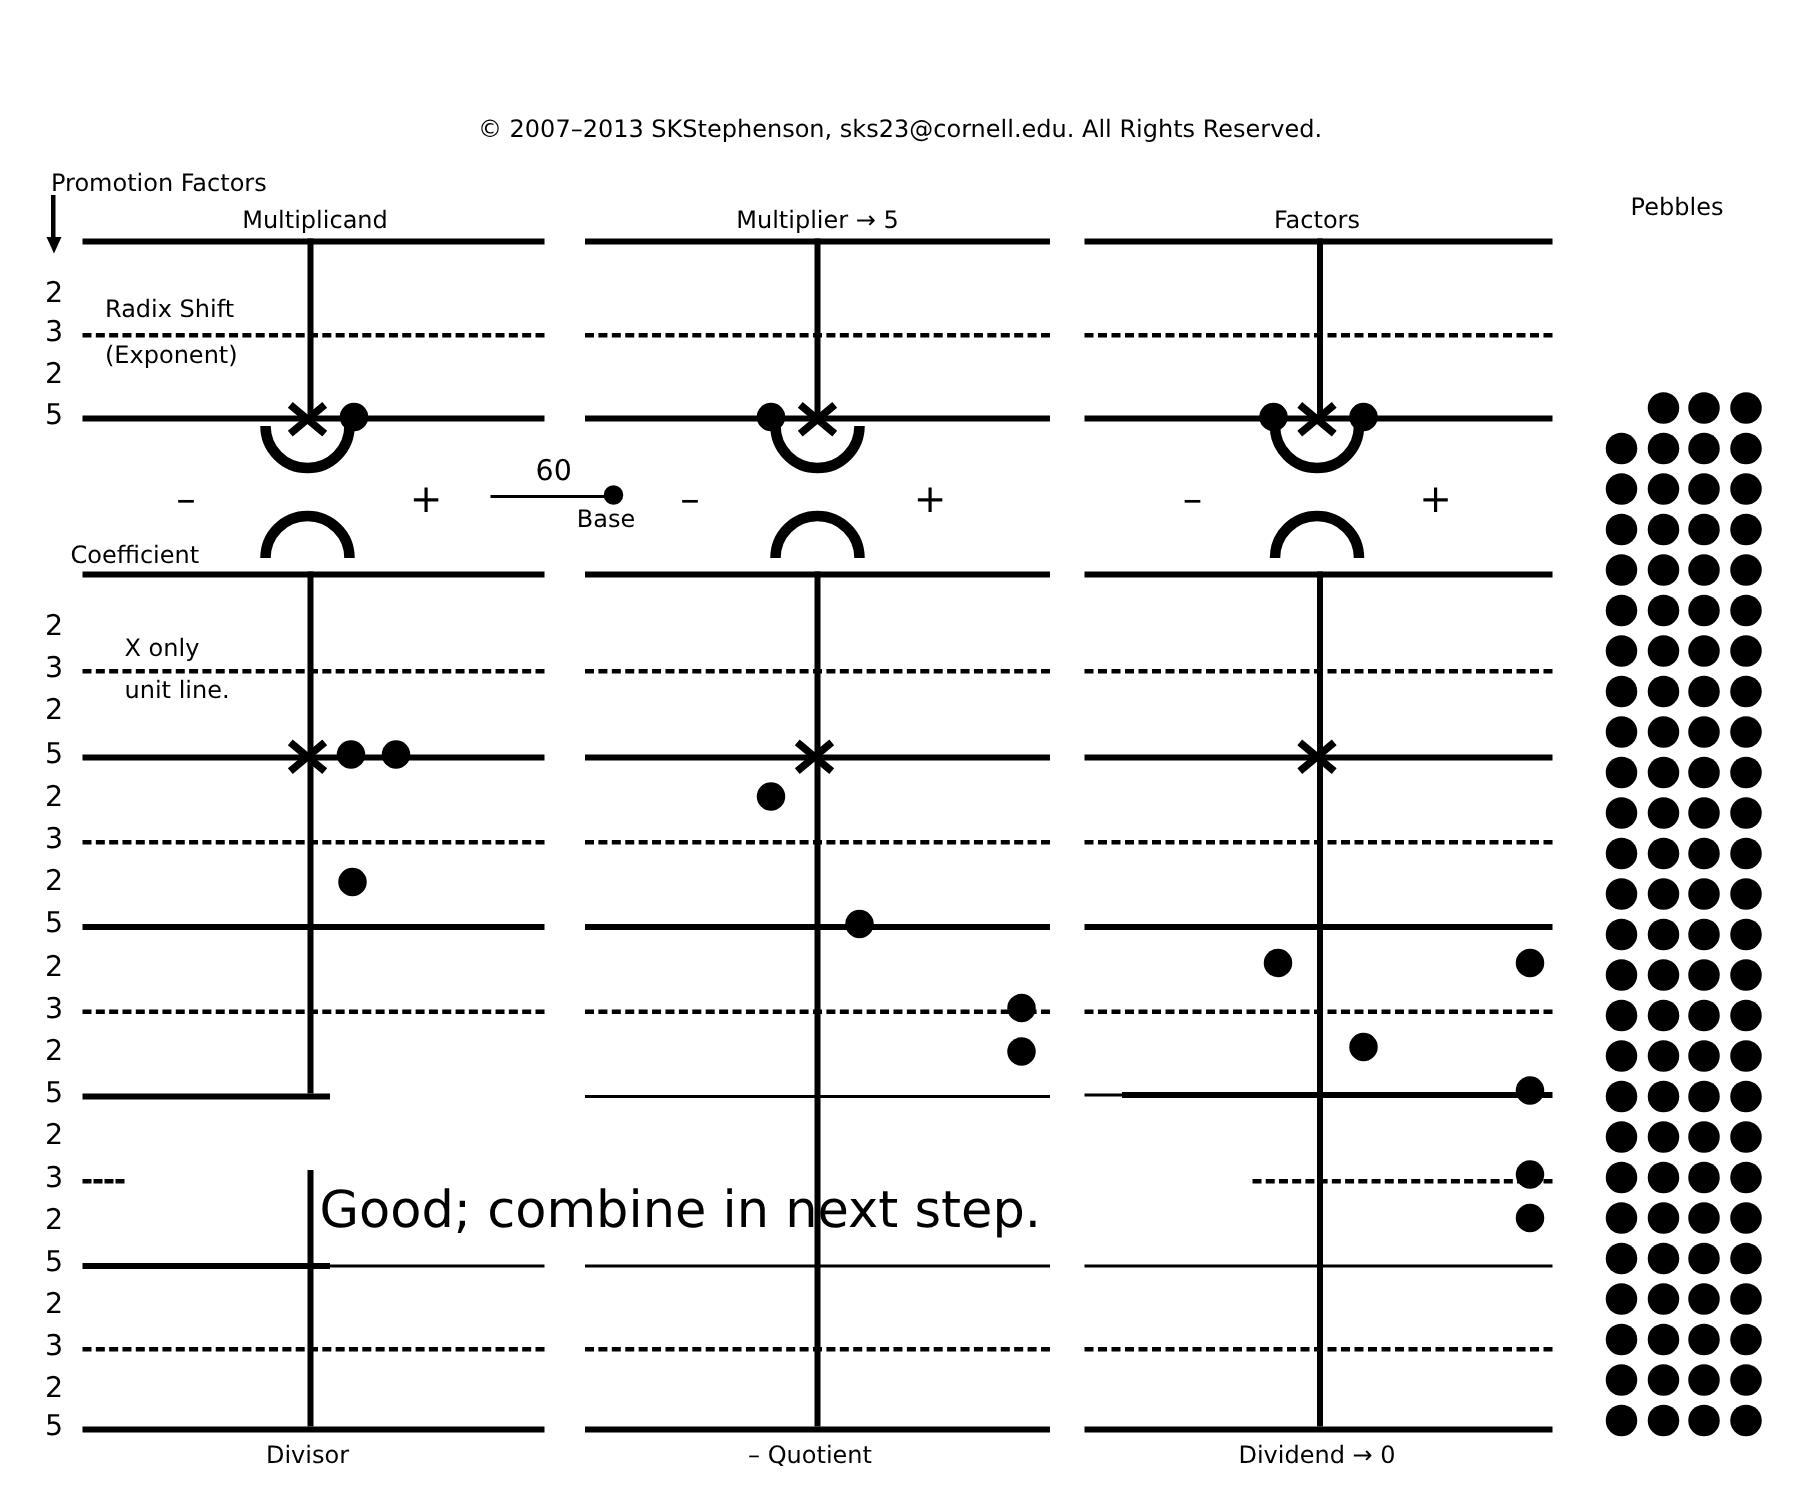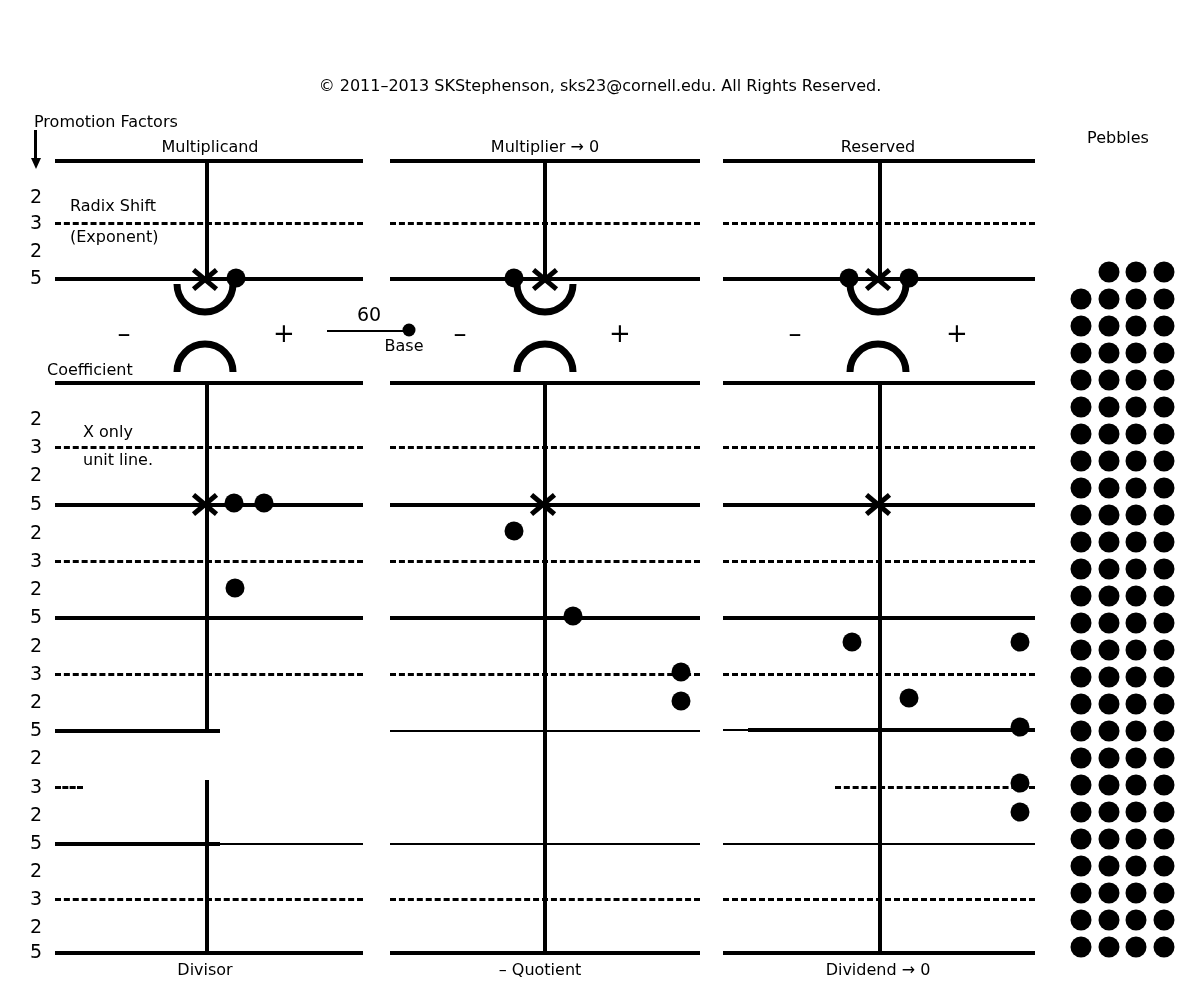--- a/index.html
+++ b/index.html
@@ -65,33 +65,33 @@
 
   
   .step{position:absolute;font-size:34px;white-space:nowrap;
         background:transparent;}
 </style>
 </head>
 <body>
 
 <div id="stage">
 
-  <div class="copyright">© 2011–2013 SKStephenson, sks23@cornell.edu. All Rights Reserved.</div>
+  <div class="copyright">© 2007–2013 SKStephenson, sks23@cornell.edu. All Rights Reserved.</div>
 
   <div class="lbl" style="left:34px;top:112px;">Promotion Factors</div>
   <div class="pfarrow" style="left:31px;top:130px;width:11px;height:40px;">
     <span class="sh"></span>
       <span class="hd"></span>
   </div>
 
   <div class="lbl c" style="left:1118px;top:128px;">Pebbles</div>
 
   <div class="lbl c" style="left:210px;top:137px;">Multiplicand</div>
-  <div class="lbl c" style="left:545px;top:137px;">Multiplier → 0</div>
-  <div class="lbl c" style="left:878px;top:137px;">Reserved</div>
+  <div class="lbl c" style="left:545px;top:137px;">Multiplier → 5</div>
+  <div class="lbl c" style="left:878px;top:137px;">Factors</div>
 
   <div class="lbl c" style="left:205px;top:960px;">Divisor</div>
   <div class="lbl c" style="left:540px;top:960px;">– Quotient</div>
   <div class="lbl c" style="left:878px;top:960px;">Dividend → 0</div>
 
   <div class="pf" style="left:36px;top:196px;">2</div>
   <div class="pf" style="left:36px;top:222px;">3</div>
   <div class="pf" style="left:36px;top:250px;">2</div>
   <div class="pf" style="left:36px;top:277px;">5</div>
 
@@ -251,20 +251,21 @@
       <i class="a"></i>
       <i class="b"></i>
     </div>
   <div class="peb" style="left:852px;top:642px;"></div>
   <div class="peb" style="left:1020px;top:642px;"></div>
   <div class="peb" style="left:909px;top:698px;"></div>
   <div class="peb" style="left:1020px;top:727px;"></div>
   <div class="peb" style="left:1020px;top:783px;"></div>
   <div class="peb" style="left:1020px;top:812px;"></div>
 
+  <div class="step" style="left:213px;top:787px;">Good; combine in next step.</div>
 
   <div id="pebble-grid">
       <div class="grid-peb" style="left: 1108.5px; top: 272px;"></div>
       <div class="grid-peb" style="left: 1136px; top: 272px;"></div>
       <div class="grid-peb" style="left: 1163.5px; top: 272px;"></div>
       <div class="grid-peb" style="left: 1081px; top: 299px;"></div>
       <div class="grid-peb" style="left: 1108.5px; top: 299px;"></div>
       <div class="grid-peb" style="left: 1136px; top: 299px;"></div>
       <div class="grid-peb" style="left: 1163.5px; top: 299px;"></div>
       <div class="grid-peb" style="left: 1081px; top: 326px;"></div>

